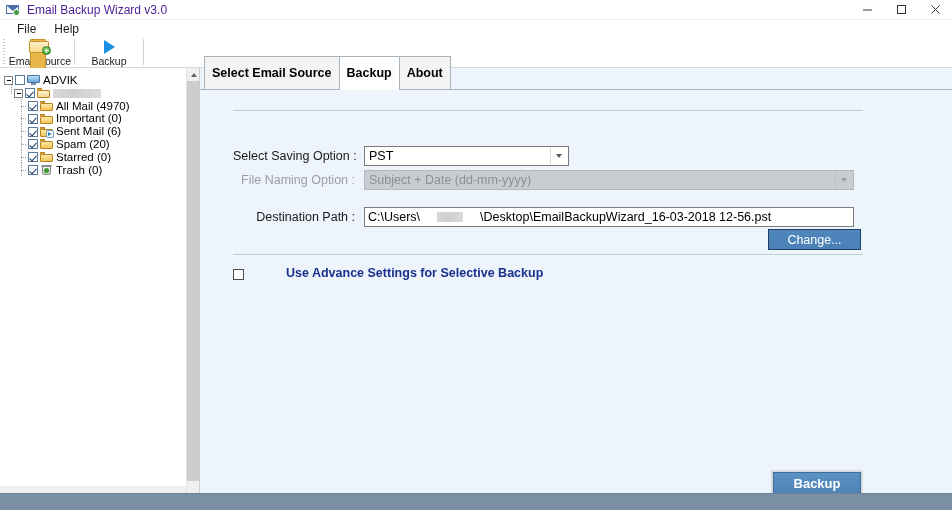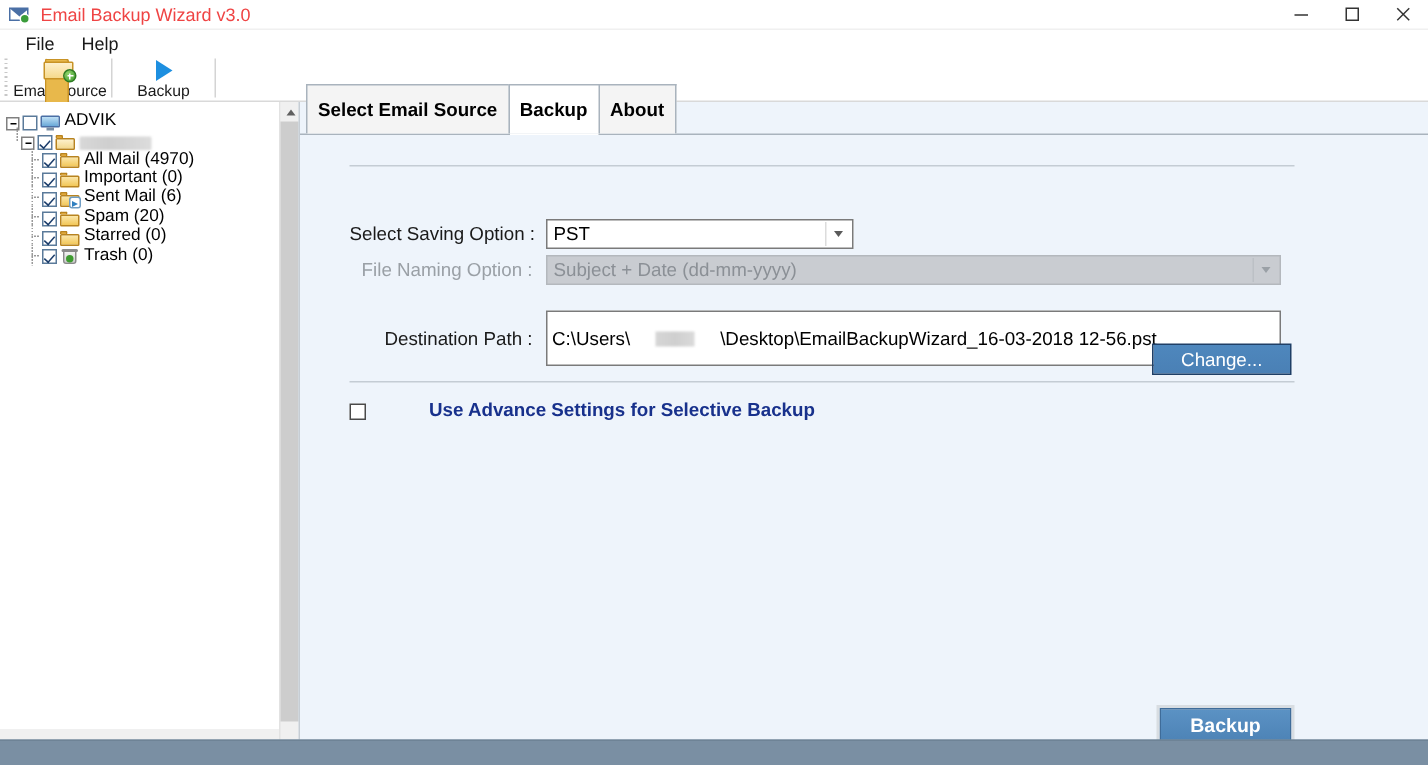--- a/index.html
+++ b/index.html
@@ -27,21 +27,21 @@
   }
   .tb-icon .env:after {
     content:""; position:absolute; left:0; top:0; width:0; height:0;
     border-left:6px solid transparent; border-right:6px solid transparent;
     border-top:5px solid #4a6fa5;
   }
   .tb-icon .dot {
     position:absolute; left:8px; top:6px; width:7px; height:7px;
     border-radius:50%; background:#3a9c3a; border:1px solid #ffffff;
   }
-  .tb-title { margin-left:6px; font-size:12px; color:#ef4444; }
+  .tb-title { margin-left:6px; font-size:12px; color:#4c1d95; }
   .tb-controls { margin-left:auto; display:flex; height:20px; }
   .tb-btn {
     width:34px; height:20px; display:flex; align-items:center; justify-content:center;
     color:#333; font-size:12px; line-height:1;
   }
   .tb-btn svg { display:block; }
 
   
   .menubar {
     position:absolute; left:0; top:20px; width:952px; height:17px;
@@ -98,21 +98,21 @@
   .ico-play { width:0; height:0; border-left:11px solid #1d8fe0;
     border-top:7px solid transparent; border-bottom:7px solid transparent; }
 
   
   .leftpanel {
     position:absolute; left:0; top:68px; width:186px; height:425px;
     background:#ffffff; overflow:hidden;
   }
   .tree { padding:6px 0 0 4px; }
   .trow {
-    display:flex; align-items:flex-end; height:12.8px; line-height:12.8px;
+    display:flex; align-items:center; height:12.8px; line-height:12.8px;
     white-space:nowrap; font-size:11.5px; color:#000;
     position:relative;
   }
   .trow .lbl { margin-left:3px; }
   .expander {
     width:9px; height:9px; border:1px solid #808080; background:#fff;
     display:inline-block; position:relative; flex:0 0 auto; margin-right:2px;
   }
   .expander:before {
     content:""; position:absolute; left:1.5px; top:3.5px; width:4px; height:1px; background:#000;
@@ -272,21 +272,21 @@
     border-left:3.5px solid transparent; border-right:3.5px solid transparent;
     border-top:4px solid #5a5a5a;
   }
   .combo.disabled {
     background:#c9ccd1; border:1px solid #b4b8bd; color:#8b9096;
   }
   .combo.disabled .arrow { background:#c9ccd1; border-left:1px solid #bcc0c5; }
   .combo.disabled .arrow:after { border-top-color:#9aa0a6; }
 
   .textbox {
-    background:#ffffff; border:1px solid #7a7a7a; height:37px;
+    background:#ffffff; border:1px solid #7a7a7a; height:20px;
     display:flex; align-items:center; font-size:12.5px; color:#000;
     padding-left:3px; white-space:nowrap; overflow:hidden;gap:16px;
   }
   .redact {
     display:inline-block; width:26px; height:10px; margin:0 1px;
     background:linear-gradient(90deg,#d6d6d6,#cfcfcf 50%,#dadada);
     filter:blur(0.7px); vertical-align:middle;
   }
 
   .btn-blue {

